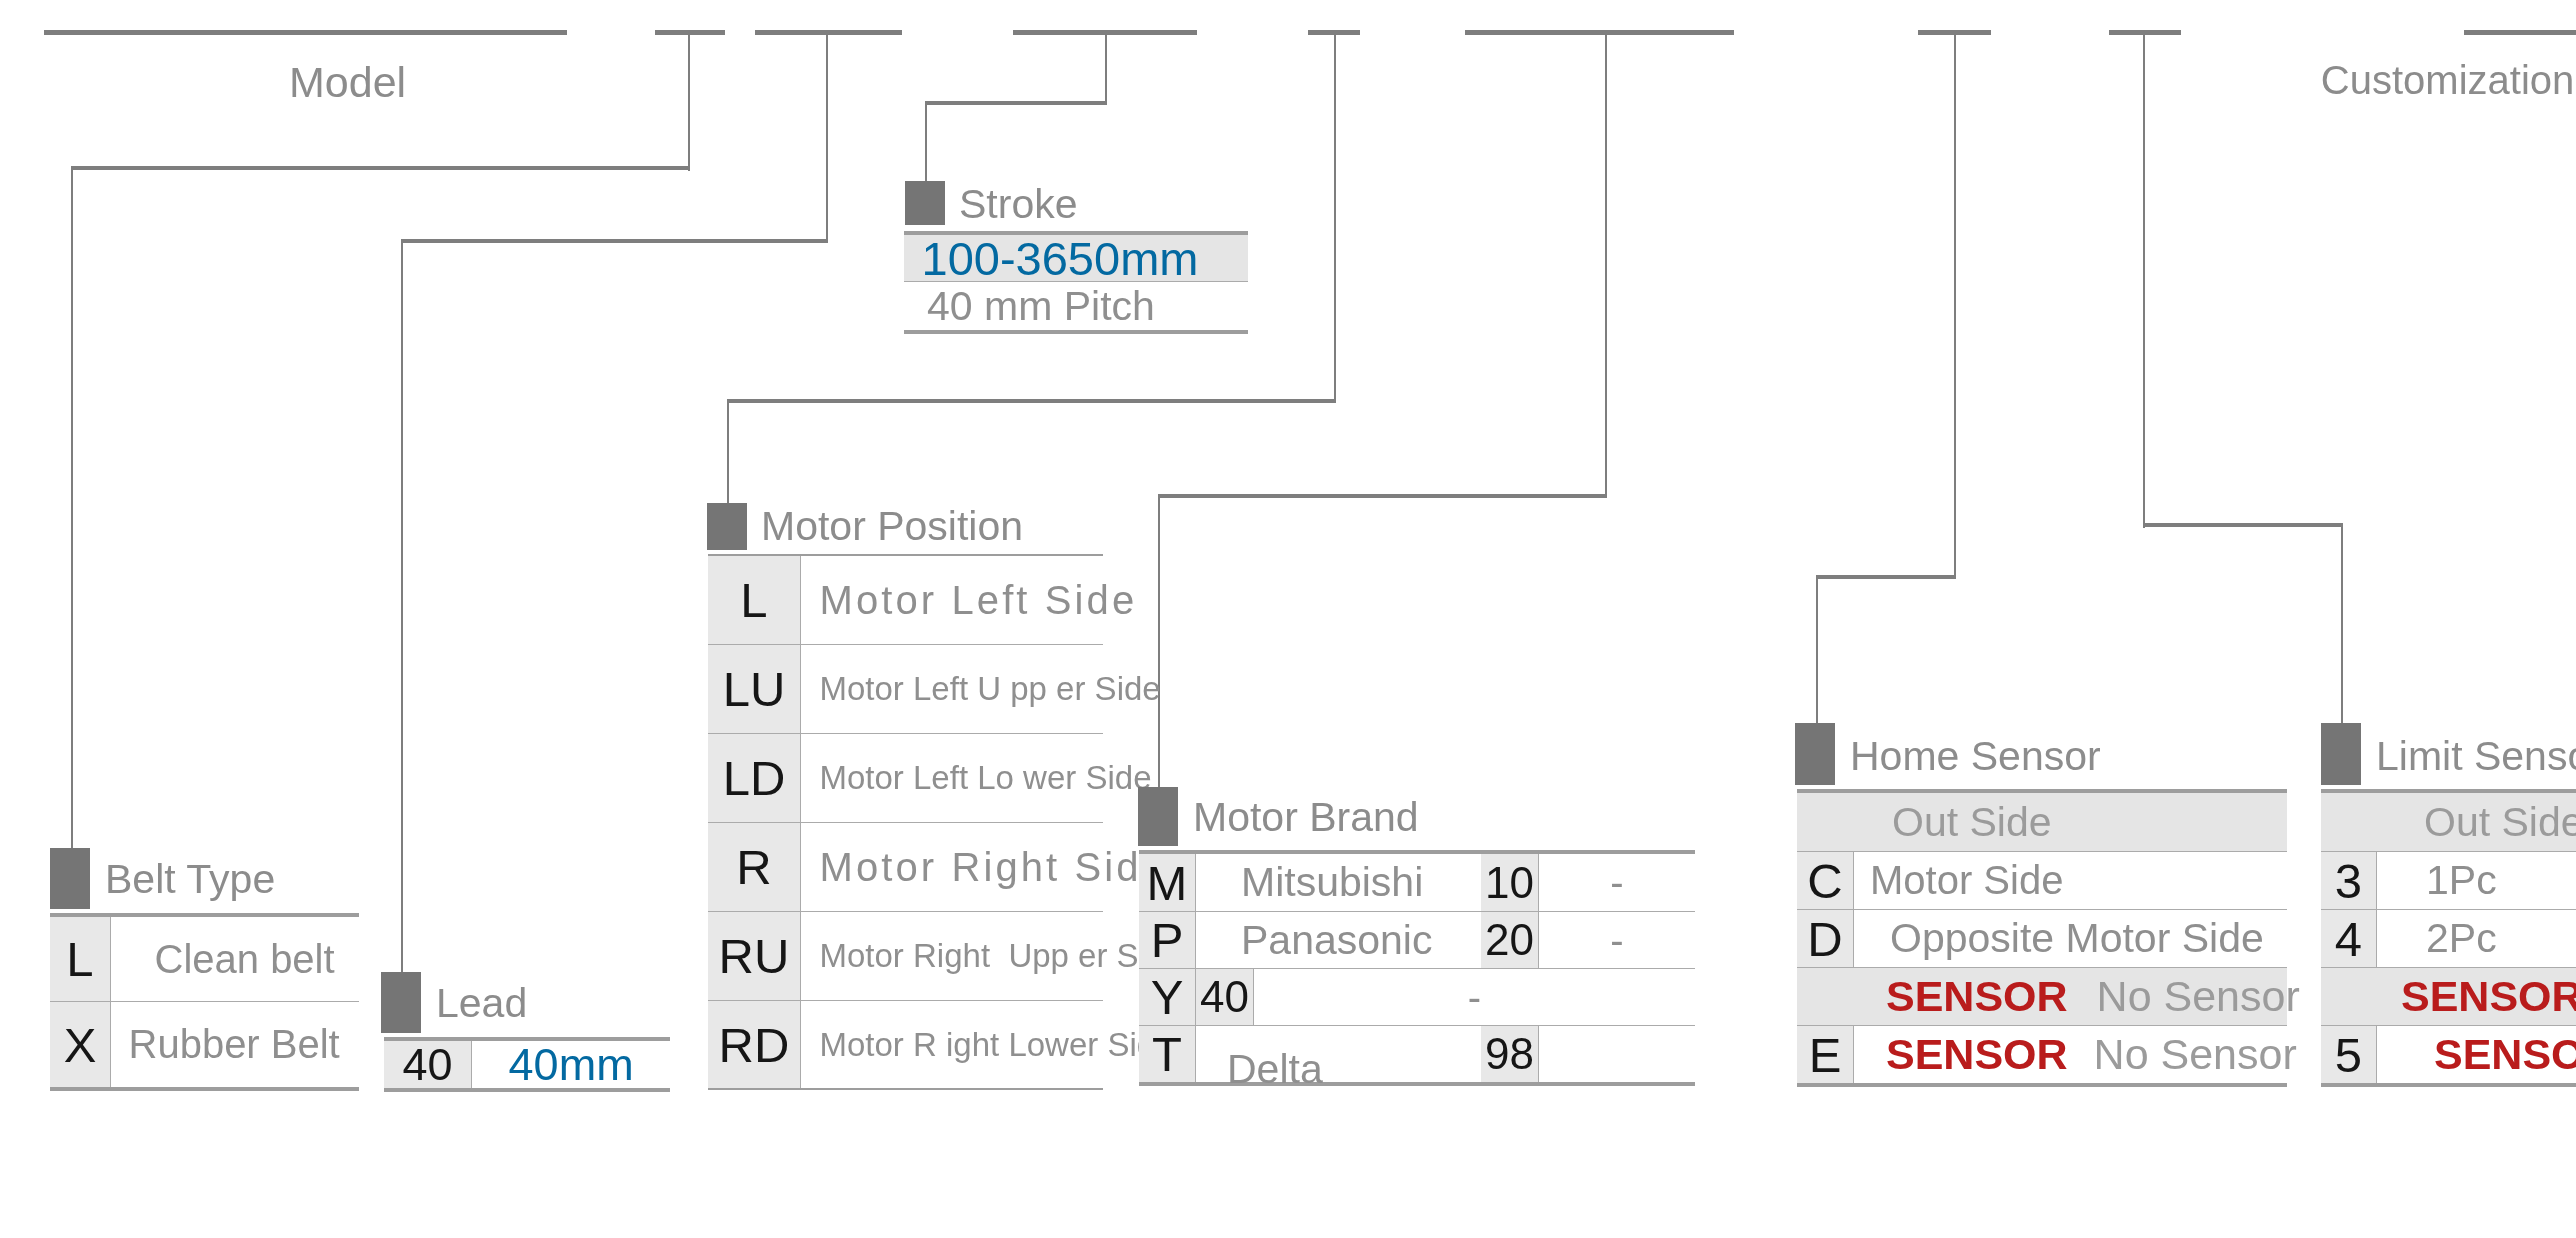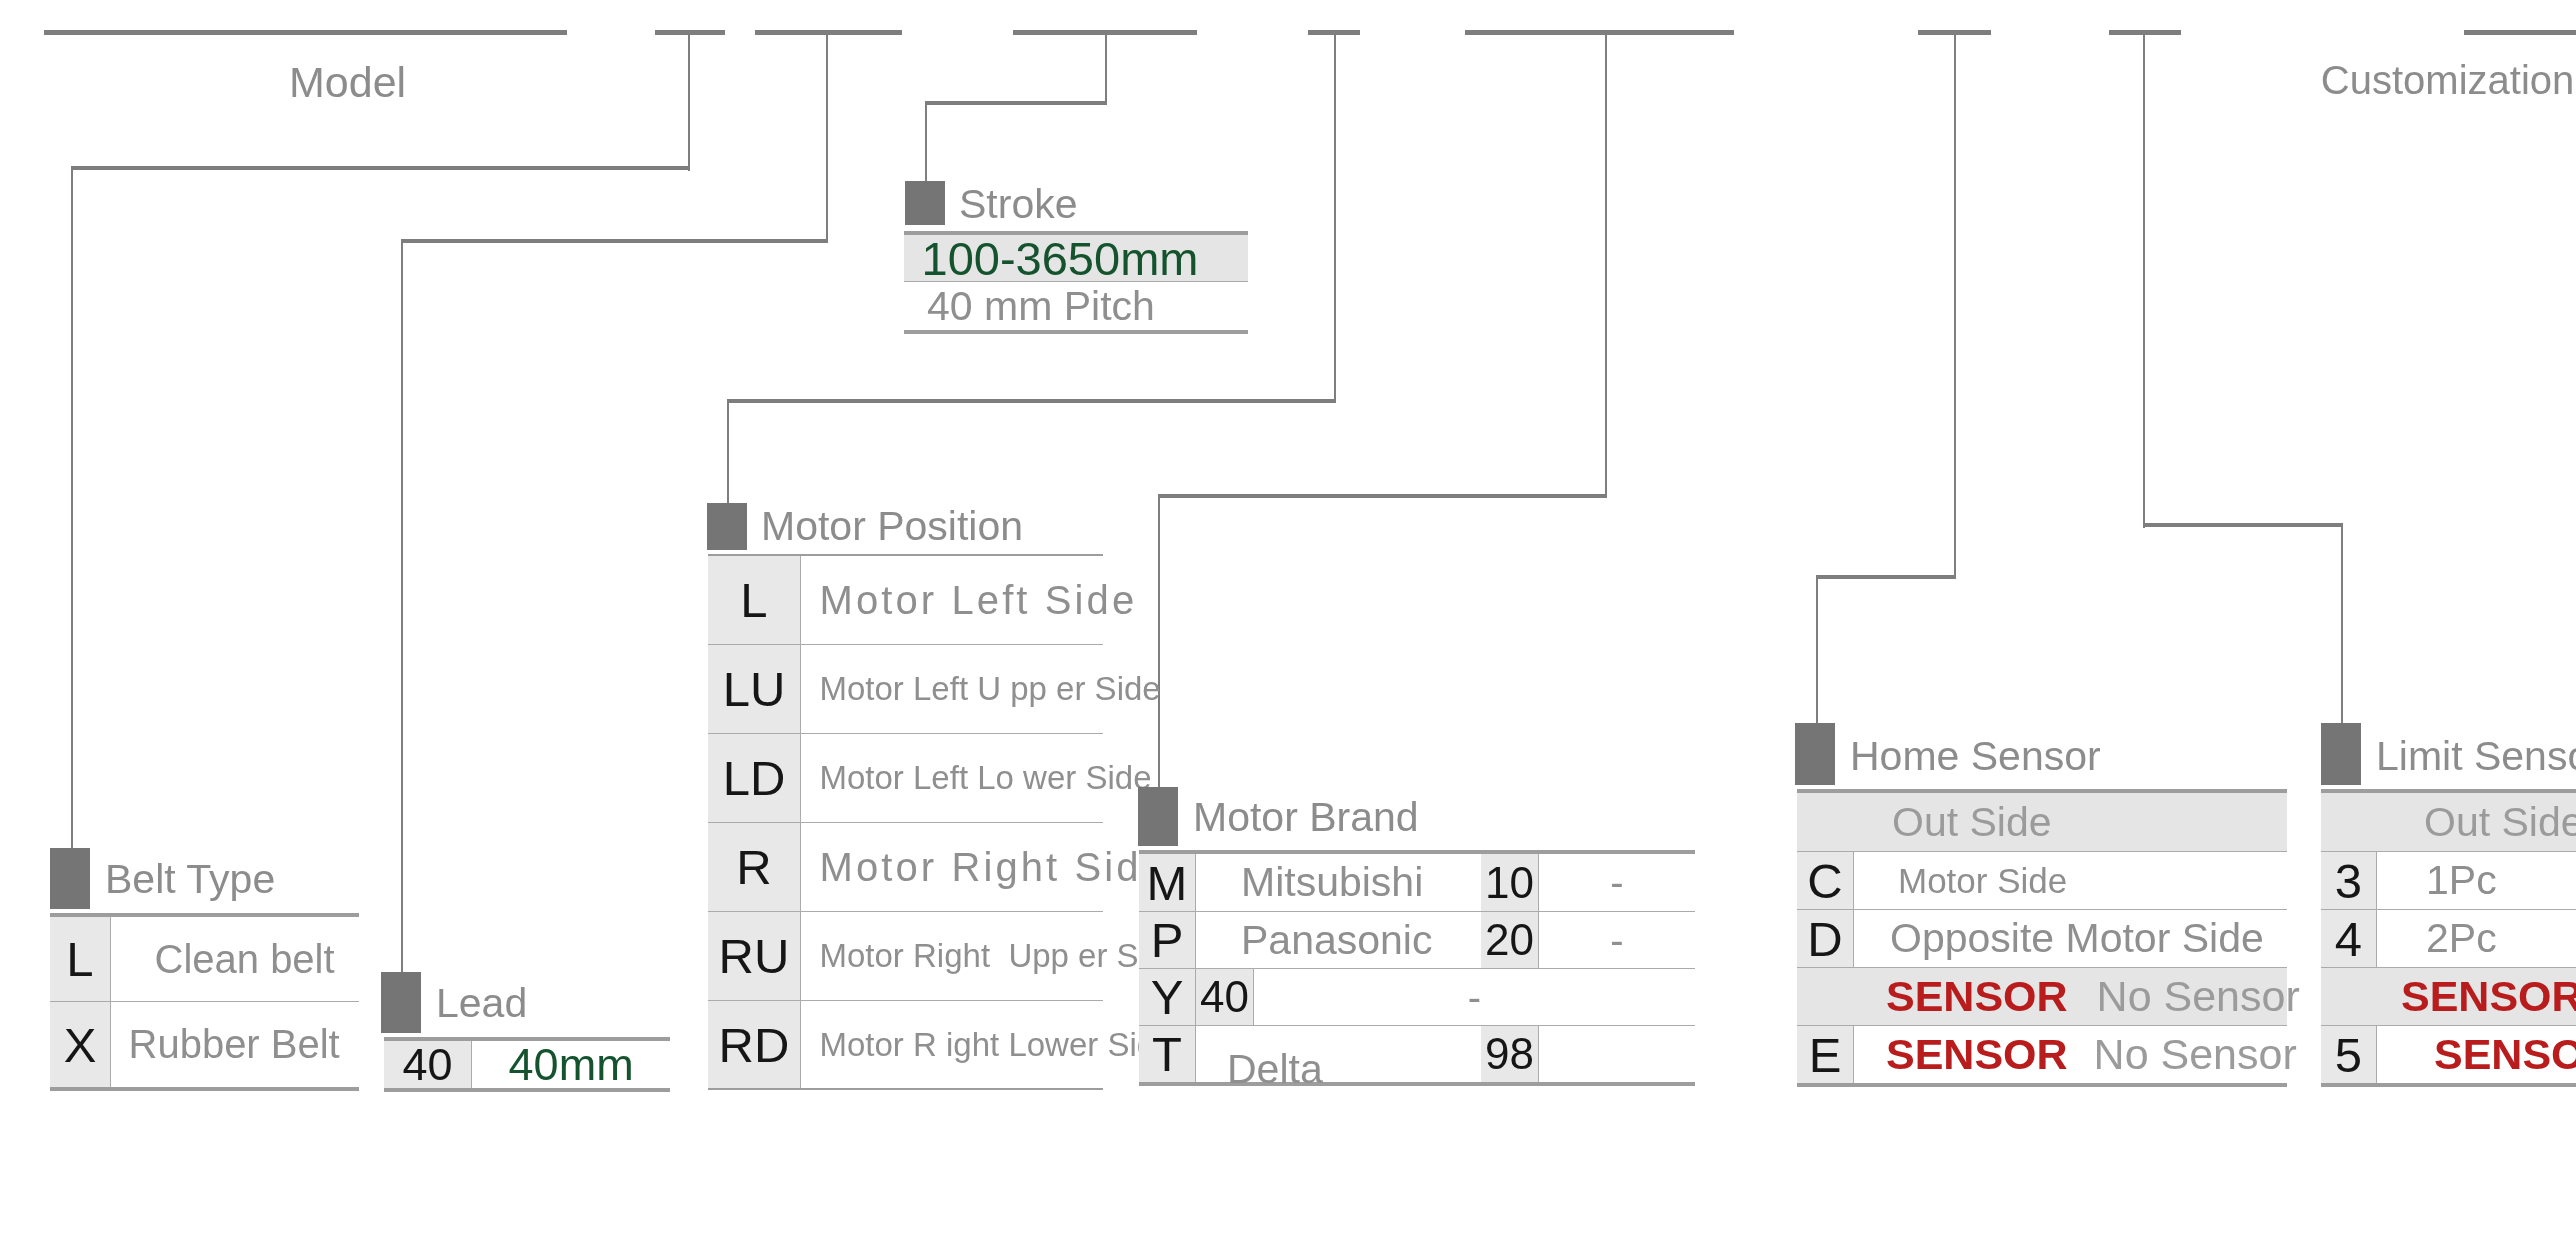--- a/index.html
+++ b/index.html
@@ -13,21 +13,21 @@
   .tbl{position:absolute;box-sizing:border-box;border-top:4.1px solid #9d9d9d;border-bottom:4.1px solid #9d9d9d;background:#fff;}
   .tbl.thin{border-top-width:2.1px;border-bottom-width:2.1px;}
   .row{display:flex;align-items:center;border-top:1.5px solid #ababab;box-sizing:border-box;}
   .row.first{border-top:none;}
   .code{flex:none;align-self:stretch;background:#e8e8e8;border-right:1.5px solid #ababab;
         display:flex;align-items:center;justify-content:center;color:#161616;font-size:49px;box-sizing:border-box;}
   .desc{color:#8f8f8f;font-size:40px;white-space:pre;}
   .grayrow{background:#e5e5e5;}
   .sensor{color:#b91c1c;font-weight:bold;font-size:43px;white-space:pre;}
   .nosensor{color:#9b9b9b;font-size:43px;white-space:pre;}
-  .dark{color:#14532d;}
+  .dark{color:#0369a1;}
 </style>
 </head>
 <body>
 
 <div id="canvas">
 
   <div class="seg" style="left:44px;top:30px;width:523px;"></div>
   <div class="seg" style="left:655px;top:30px;width:70px;"></div>
   <div class="seg" style="left:755px;top:30px;width:147px;"></div>
   <div class="seg" style="left:1013px;top:30px;width:184px;"></div>
@@ -158,21 +158,21 @@
   </div>
 
   <div class="icon" style="left:1795px;top:723px;height:62px;"></div>
   <div class="lbl" style="left:1850px;top:733px;">Home Sensor</div>
   <div class="tbl" style="left:1797px;top:789px;width:490px;">
     <div class="row first grayrow" style="height:58px;">
       <div class="nosensor" style="padding-left:95px;font-size:41px;">Out Side</div>
     </div>
     <div class="row" style="height:58px;">
       <div class="code" style="width:57px;">C</div>
-      <div class="desc" style="padding-left:44px;font-size:35px;">Motor Side</div>
+      <div class="desc" style="padding-left:16px;font-size:40px;">Motor Side</div>
     </div>
     <div class="row" style="height:58px;">
       <div class="code" style="width:57px;">D</div>
       <div class="desc" style="padding-left:36px;font-size:41px;">Opposite Motor Side</div>
     </div>
     <div class="row grayrow" style="height:58px;">
       <div class="sensor" style="padding-left:89px;">SENSOR</div>
       <div class="nosensor" style="padding-left:29px;">No Sensor</div>
     </div>
     <div class="row" style="height:58px;">

